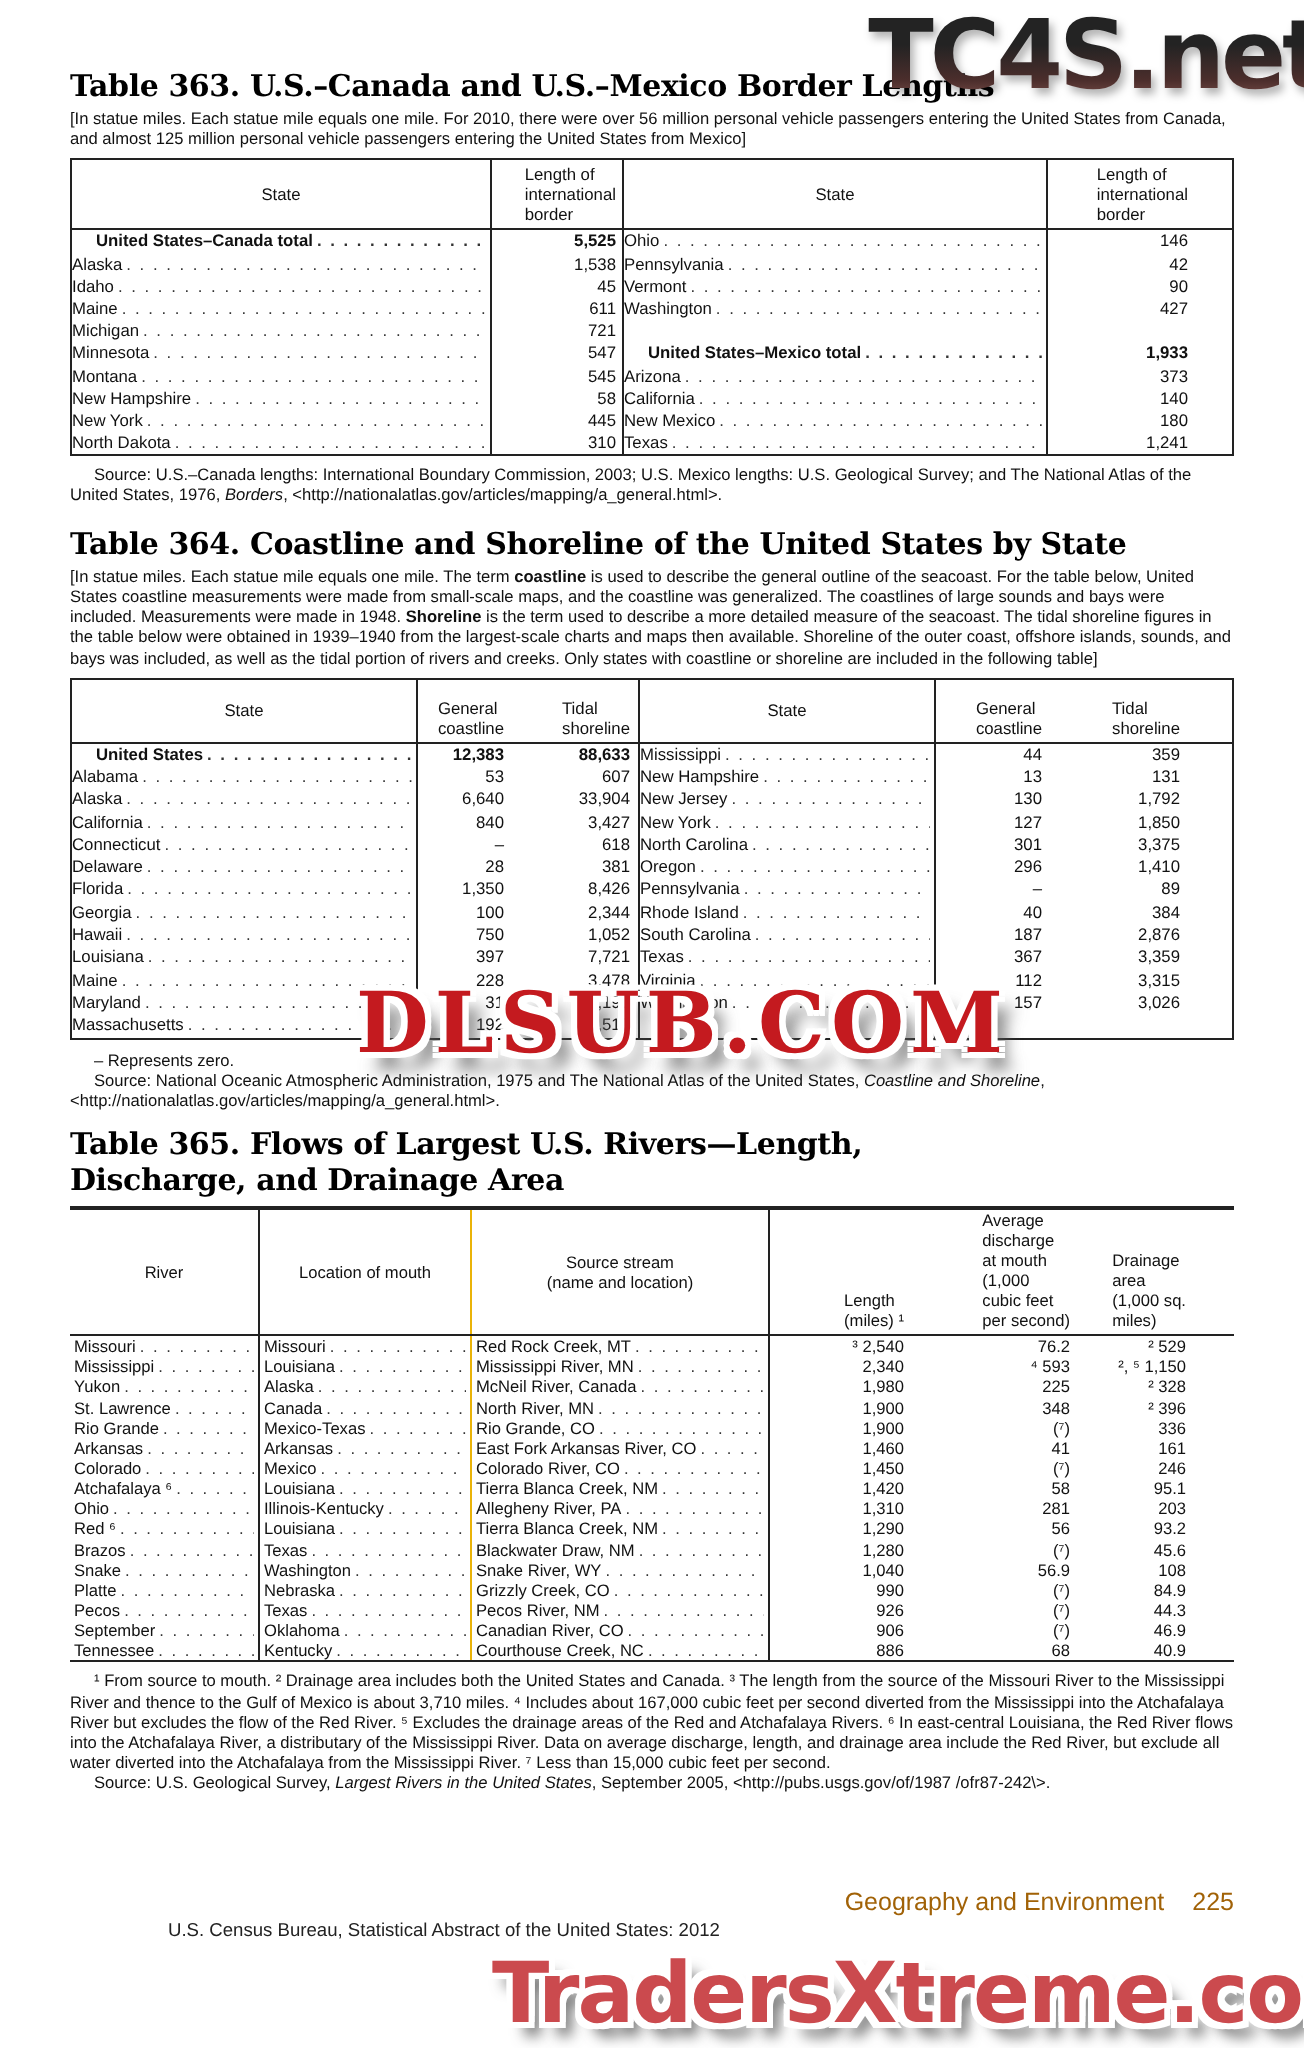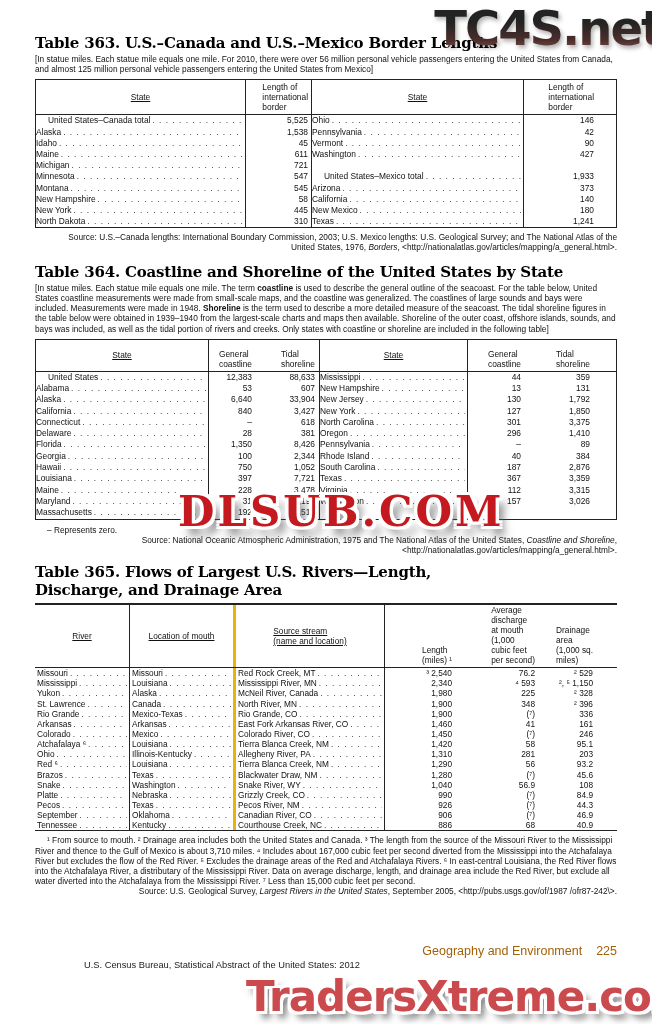--- a/index.html
+++ b/index.html
@@ -7,37 +7,37 @@
         font-family:"Liberation Sans","DejaVu Sans",sans-serif;color:#111;}
   .content{padding:34px 35px 0 35px;}
 
   
   .tbl-title{font-family:"DejaVu Serif","Liberation Serif",serif;font-weight:bold;
              font-size:15px;line-height:18px;color:#000;letter-spacing:-0.2px;}
   #t365-title{max-width:480px;}
 
   
   .note{font-size:8.3px;line-height:10.2px;color:#111;margin-top:2px;}
-  .src{font-size:8.3px;line-height:10.2px;color:#111;text-indent:12px;text-align:right;}
+  .src{font-size:8.3px;line-height:10.2px;color:#111;text-indent:12px;}
   .fn{font-size:8.3px;line-height:10.2px;color:#111;text-indent:12px;}
   .seg-b{font-weight:bold;} .seg-i{font-style:italic;}
 
   
   .tbl{border:1px solid #222;margin-top:5px;font-size:8.4px;}
   .thead{display:flex;border-bottom:1px solid #222;line-height:10px;}
   .trow{display:flex;width:100%;}
   .cell{display:flex;align-items:center;height:100%;overflow:hidden;box-sizing:border-box;}
-  .hc{justify-content:center;align-items:center;text-align:left;text-decoration:underline;}
+  .hc{justify-content:center;align-items:center;text-align:center;}
   .hr{justify-content:flex-end;align-items:flex-end;text-align:left;padding-bottom:2px;}
   .pre{white-space:pre-line;}
   .txt{white-space:nowrap;}
   .dots{flex:1;overflow:hidden;white-space:nowrap;color:#333;margin:0 2px;}
   .dots::after{content:". . . . . . . . . . . . . . . . . . . . . . . . . . . . . . . . . . . . . . . . . . . . . . . . . . . . . . . . . . . .";letter-spacing:1px;}
   .num{justify-content:flex-end;text-align:right;white-space:nowrap;}
-  .b{font-weight:normal;}
+  .b{font-weight:bold;}
   .b .txt{padding-left:12px;}
 
   
   #tbl363 .thead{height:34px;}
   #tbl363 .trow{height:11.2px;line-height:11.2px;}
   .cl363-lbl{width:210px;border-right:1px solid #222;}
   .cl363-val{width:66px;border-right:1px solid #222;padding-right:3px;}
   .cr363-lbl{width:212px;border-right:1px solid #222;}
   .cr363-val{flex:1;padding-right:22px;}
 
@@ -49,21 +49,21 @@
   .cl364-tid{width:66px;border-right:1px solid #222;padding-right:4px;}
   .cr364-lbl{width:148px;border-right:1px solid #222;}
   .cr364-gen{width:55px;padding-right:2px;}
   .cr364-tid{flex:1;padding-right:26px;}
 
   
   #tbl365{border:none;border-top:2px solid #222;border-bottom:1px solid #222;margin-top:4px;font-size:8.3px;}
   #tbl365 .thead{height:62px;border-bottom:1px solid #222;}
   #tbl365 .trow{height:10.15px;line-height:10.15px;}
   .c-riv{width:95px;border-right:1px solid #222;}
-  .c-mou{width:106px;border-right:3px solid #eab308;}
+  .c-mou{width:106px;border-right:1px solid #eab308;}
   .c-src{width:149px;border-right:1px solid #222;}
   .c-len{width:73px;padding-right:6px;}
   .c-dis{width:83px;padding-right:6px;}
   .c-dra{flex:1;padding-right:24px;}
   #tbl365 .c-riv .txt,#tbl365 .c-mou .txt,#tbl365 .c-src .txt{padding-left:2px;}
 
   
   .footer-line{position:absolute;top:944px;right:35px;display:flex;gap:14px;
                font-size:12.5px;color:#a16207;}
   .credit{position:absolute;top:960px;left:48px;font-size:9.3px;color:#222;padding-left:36px;}

